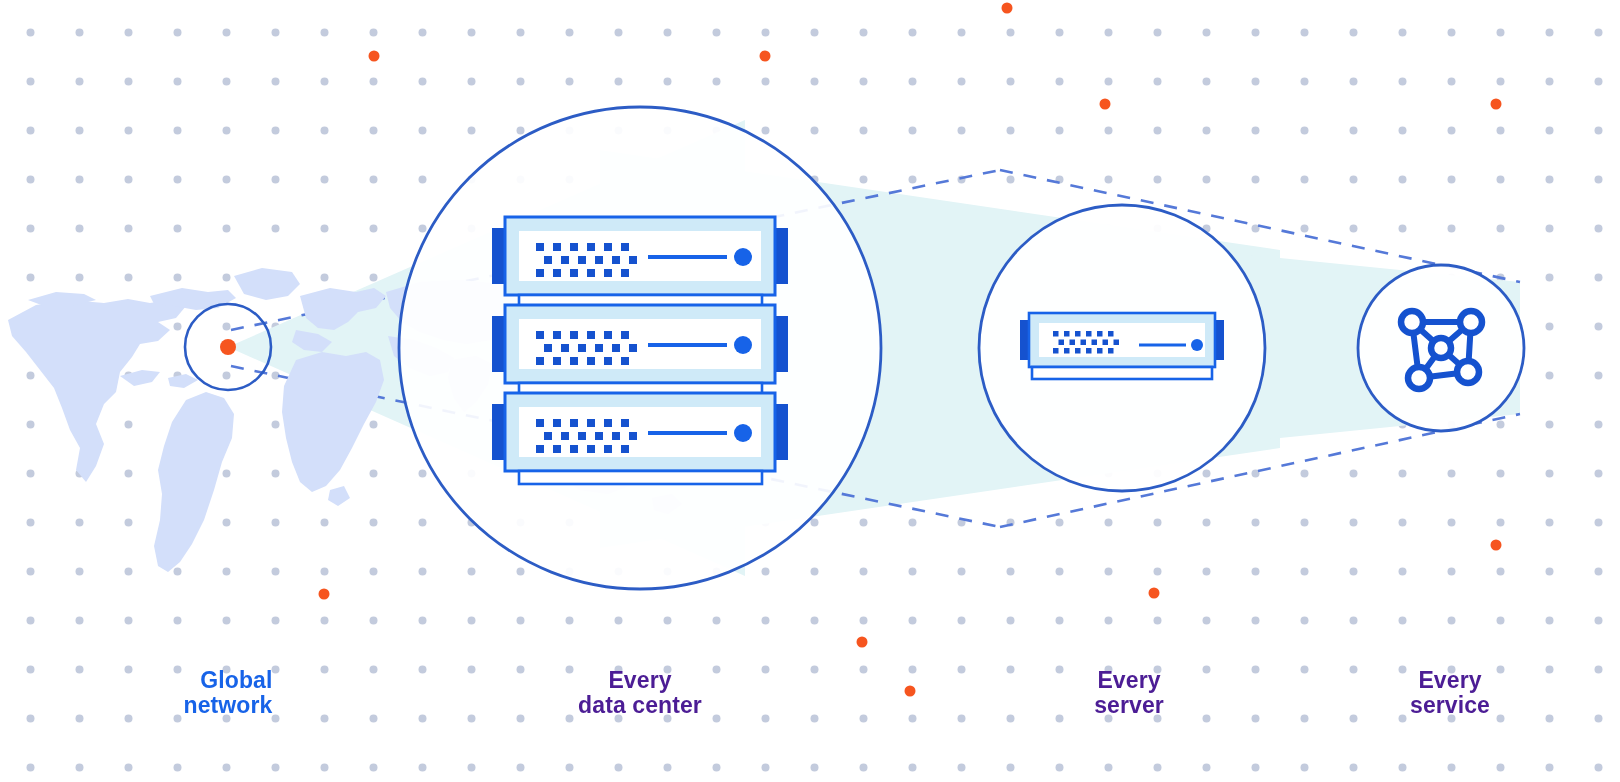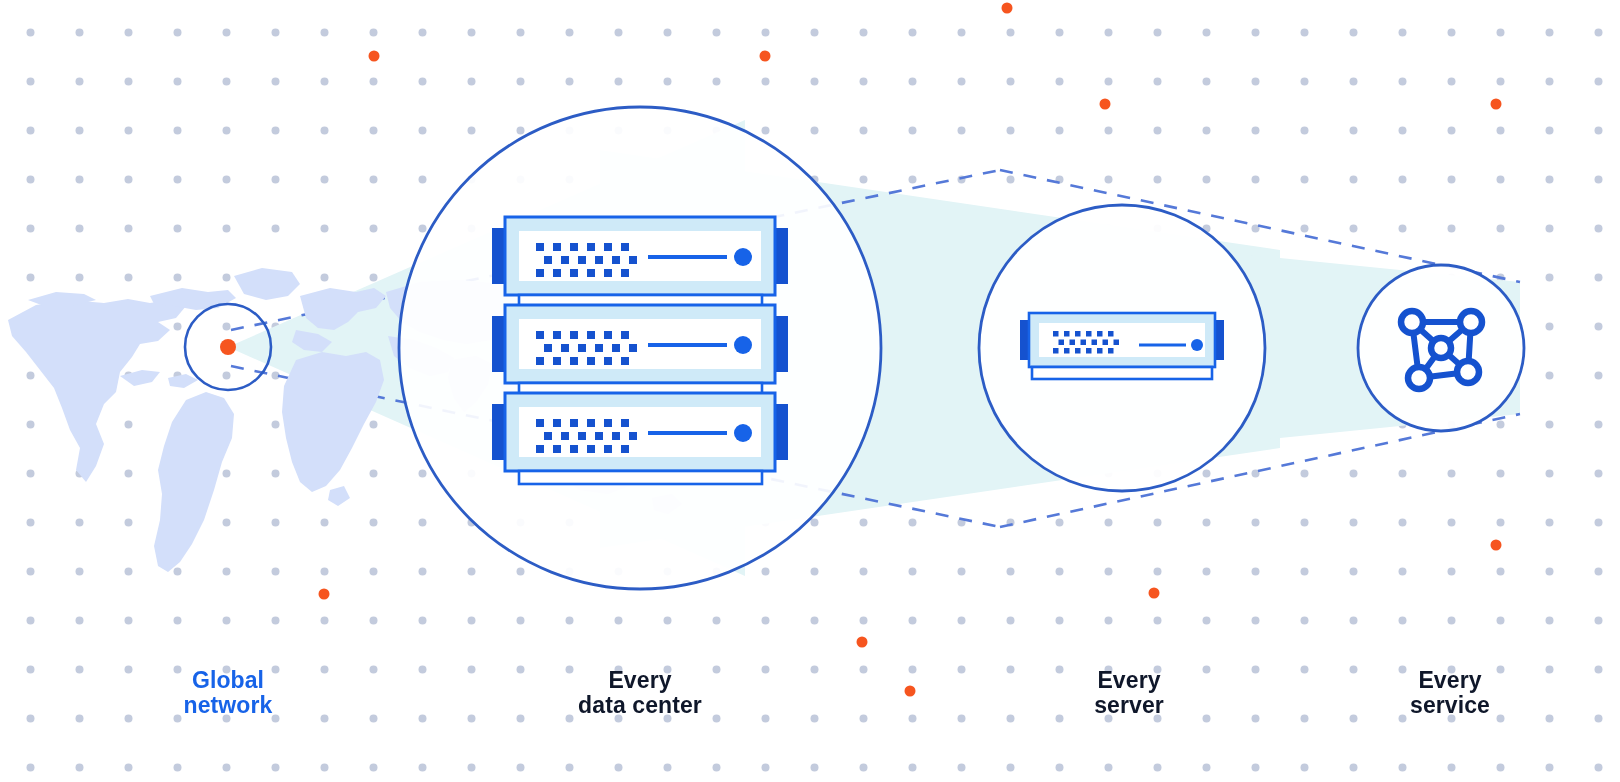--- a/index.html
+++ b/index.html
@@ -35,22 +35,22 @@
   .caption {
     position: absolute;
     text-align: center;
     font-size: 23px;
     line-height: 25px;
     font-weight: 700;
     letter-spacing: 0.1px;
     white-space: pre-line;
     transform: translateX(-50%);
   }
-  .caption.accent { color: #1763e8; }
-  .caption.dark   { color: #0f172a; }
+  .caption.accent { color: #1763e8; text-align: right; }
+  .caption.dark   { color: #4c1d95; }
 </style>
 </head>
 <body>
 
 <div id="stage">
 
   <svg id="scene" viewBox="0 0 1620 782" xmlns="http://www.w3.org/2000/svg">
     <defs>
       <pattern id="dotgrid" x="6" y="8" width="49" height="49" patternUnits="userSpaceOnUse">
         <circle cx="24.5" cy="24.5" r="4" fill="#c3cbdd"></circle>

